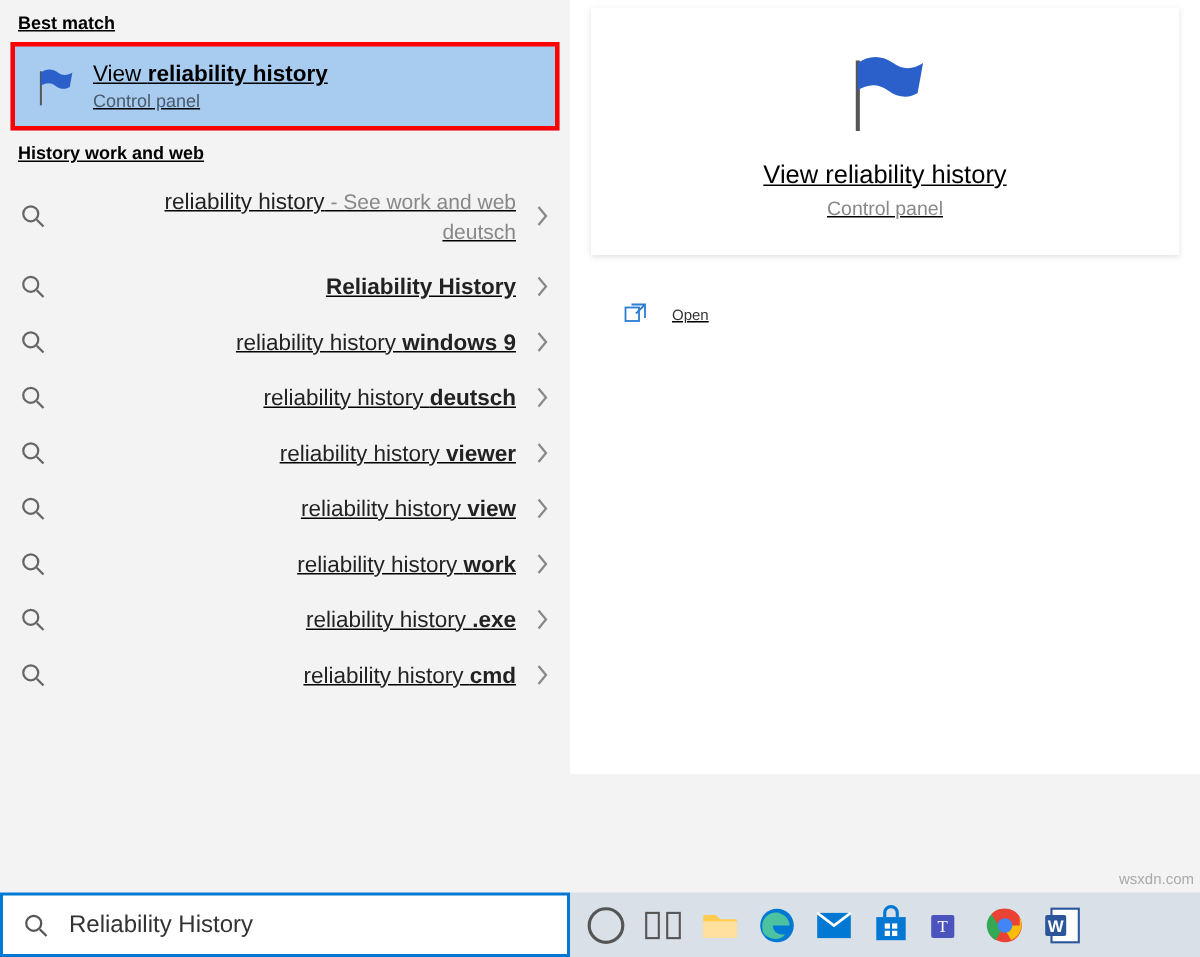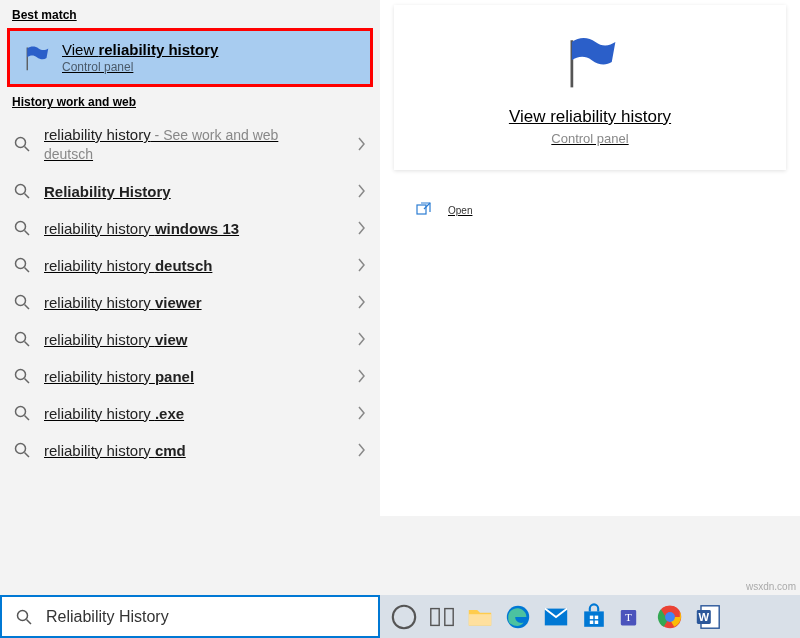--- a/index.html
+++ b/index.html
@@ -6,21 +6,21 @@
     body { font-family: "Segoe UI", sans-serif; width: 800px; height: 638px; overflow: hidden; background: #f3f3f3; position: relative; }
     .container { display: flex; height: 516px; text-decoration: underline; }
     .left-panel { width: 380px; background: #f3f3f3; display: flex; flex-direction: column; }
     .right-panel { flex: 1; background: #fff; display: flex; flex-direction: column; }
     .section-header { font-size: 12px; font-weight: 600; color: #000; padding: 8px 12px 6px; }
     .best-match-card { margin: 0 7px; border: 3px solid #ff0000; background: #a8ccf0; padding: 10px 12px; display: flex; align-items: center; gap: 12px; cursor: pointer; }
     .flag-icon-small { width: 28px; height: 28px; flex-shrink: 0; }
     .best-match-text .title { font-size: 15px; color: #000; }
     .best-match-text .title .bold { font-weight: 600; }
     .best-match-text .subtitle { font-size: 12px; color: #4a5a6a; margin-top: 2px; }
-    .results-list { flex: 1; overflow: hidden; }
+    .results-list { flex: 1; overflow: hidden; text-align: right; }
     .result-item { display: flex; align-items: center; padding: 10px 14px; cursor: pointer; gap: 14px; }
     .search-icon { width: 16px; height: 16px; flex-shrink: 0; color: #666; }
     .result-text { flex: 1; font-size: 15px; color: #222; }
     .result-text .bold { font-weight: 600; }
     .result-text .light { color: #888; font-size: 14px; }
     .chevron { color: #888; width: 8px; height: 14px; flex-shrink: 0; }
     .result-item.multiline .result-text { line-height: 1.3; }
     .multiline-sub { display: block; color: #888; font-size: 14px; }
     .preview-card { margin: 5px 14px 14px 14px; background: #fff; box-shadow: 0 1px 4px rgba(0,0,0,0.12); padding: 28px 20px 24px; text-align: center; }
     .flag-icon-large { width: 58px; height: 58px; margin: 0 auto 16px; }
@@ -75,21 +75,21 @@
           <span class="result-text"><span class="bold">Reliability History</span></span>
           <span class="chevron"><svg viewBox="0 0 8 14">
               <path d="M1 1l5 6-5 6" fill="none" stroke="#888" stroke-width="1.5"></path>
             </svg></span>
         </div>
         <div class="result-item">
           <span class="search-icon"><svg viewBox="0 0 16 16">
               <circle cx="6.5" cy="6.5" r="5" fill="none" stroke="#666" stroke-width="1.5"></circle>
               <line x1="10.5" y1="10.5" x2="15" y2="15" stroke="#666" stroke-width="1.5"></line>
             </svg></span>
-          <span class="result-text"><span>reliability history </span><span class="bold">windows 13</span></span>
+          <span class="result-text"><span>reliability history </span><span class="bold">windows 9</span></span>
           <span class="chevron"><svg viewBox="0 0 8 14">
               <path d="M1 1l5 6-5 6" fill="none" stroke="#888" stroke-width="1.5"></path>
             </svg></span>
         </div>
         <div class="result-item">
           <span class="search-icon"><svg viewBox="0 0 16 16">
               <circle cx="6.5" cy="6.5" r="5" fill="none" stroke="#666" stroke-width="1.5"></circle>
               <line x1="10.5" y1="10.5" x2="15" y2="15" stroke="#666" stroke-width="1.5"></line>
             </svg></span>
           <span class="result-text"><span>reliability history </span><span class="bold">deutsch</span></span>
@@ -115,21 +115,21 @@
           <span class="result-text"><span>reliability history </span><span class="bold">view</span></span>
           <span class="chevron"><svg viewBox="0 0 8 14">
               <path d="M1 1l5 6-5 6" fill="none" stroke="#888" stroke-width="1.5"></path>
             </svg></span>
         </div>
         <div class="result-item">
           <span class="search-icon"><svg viewBox="0 0 16 16">
               <circle cx="6.5" cy="6.5" r="5" fill="none" stroke="#666" stroke-width="1.5"></circle>
               <line x1="10.5" y1="10.5" x2="15" y2="15" stroke="#666" stroke-width="1.5"></line>
             </svg></span>
-          <span class="result-text"><span>reliability history </span><span class="bold">panel</span></span>
+          <span class="result-text"><span>reliability history </span><span class="bold">work</span></span>
           <span class="chevron"><svg viewBox="0 0 8 14">
               <path d="M1 1l5 6-5 6" fill="none" stroke="#888" stroke-width="1.5"></path>
             </svg></span>
         </div>
         <div class="result-item">
           <span class="search-icon"><svg viewBox="0 0 16 16">
               <circle cx="6.5" cy="6.5" r="5" fill="none" stroke="#666" stroke-width="1.5"></circle>
               <line x1="10.5" y1="10.5" x2="15" y2="15" stroke="#666" stroke-width="1.5"></line>
             </svg></span>
           <span class="result-text"><span>reliability history </span><span class="bold">.exe</span></span>

